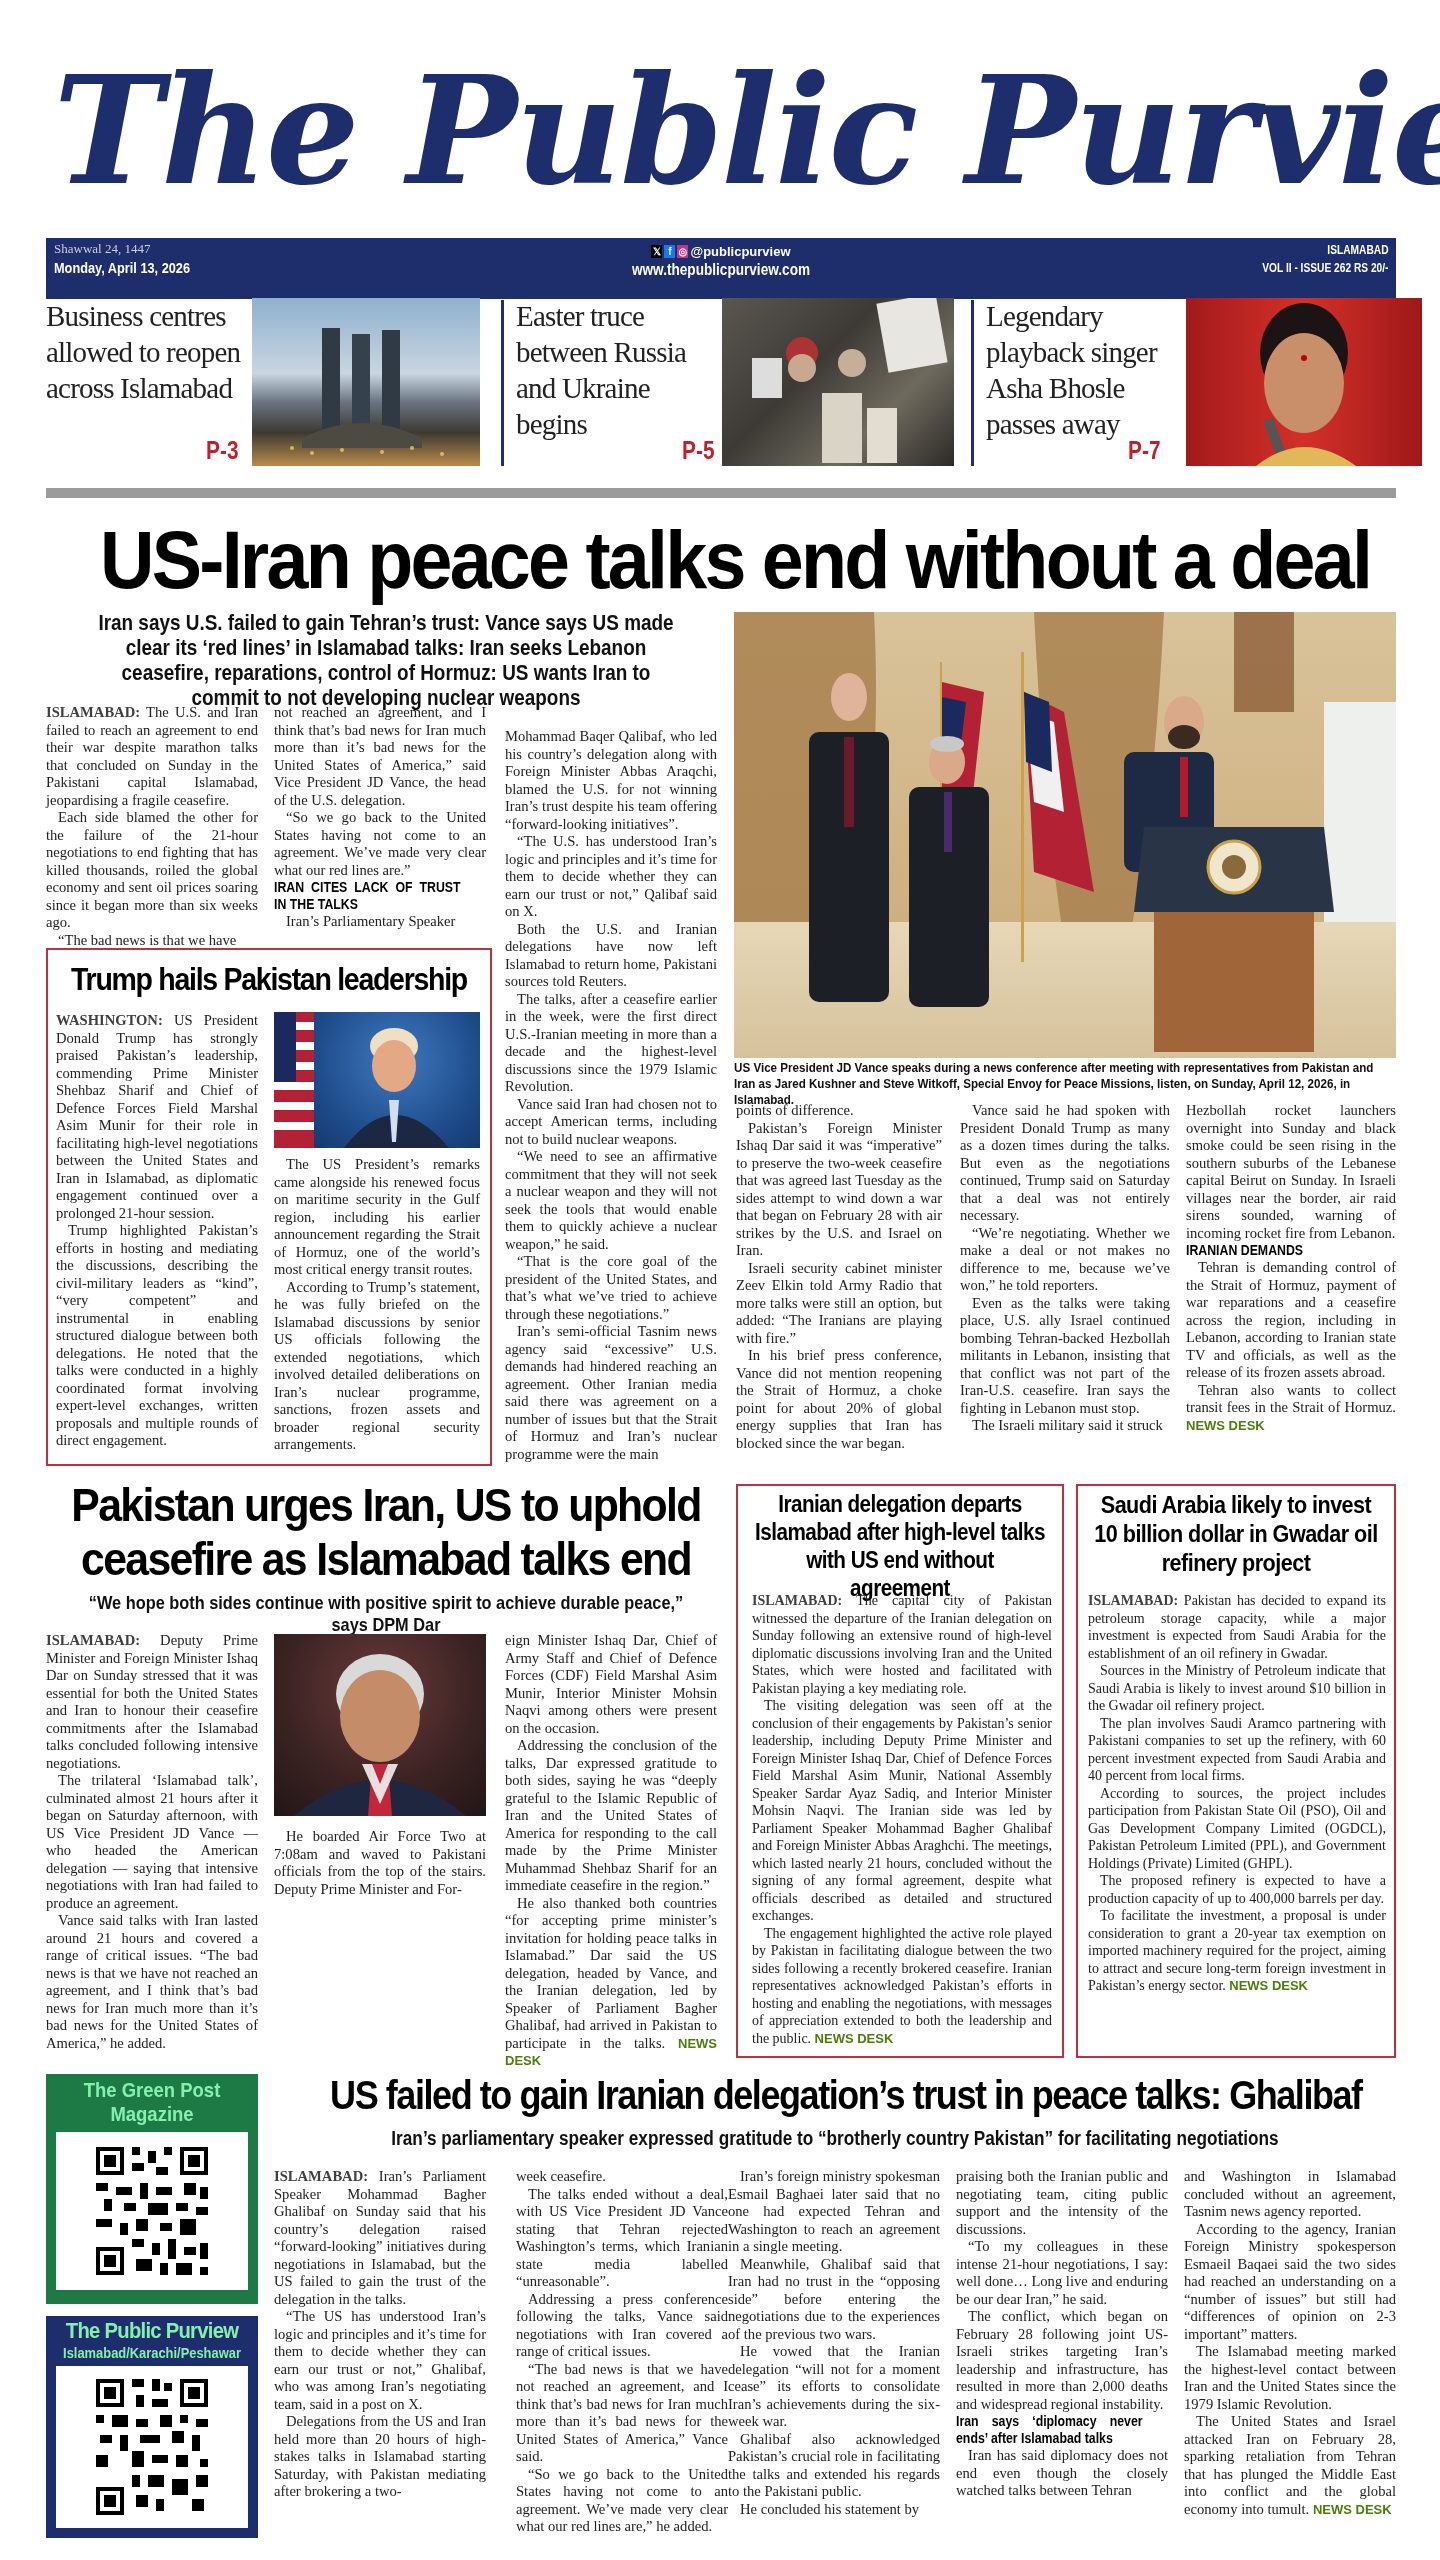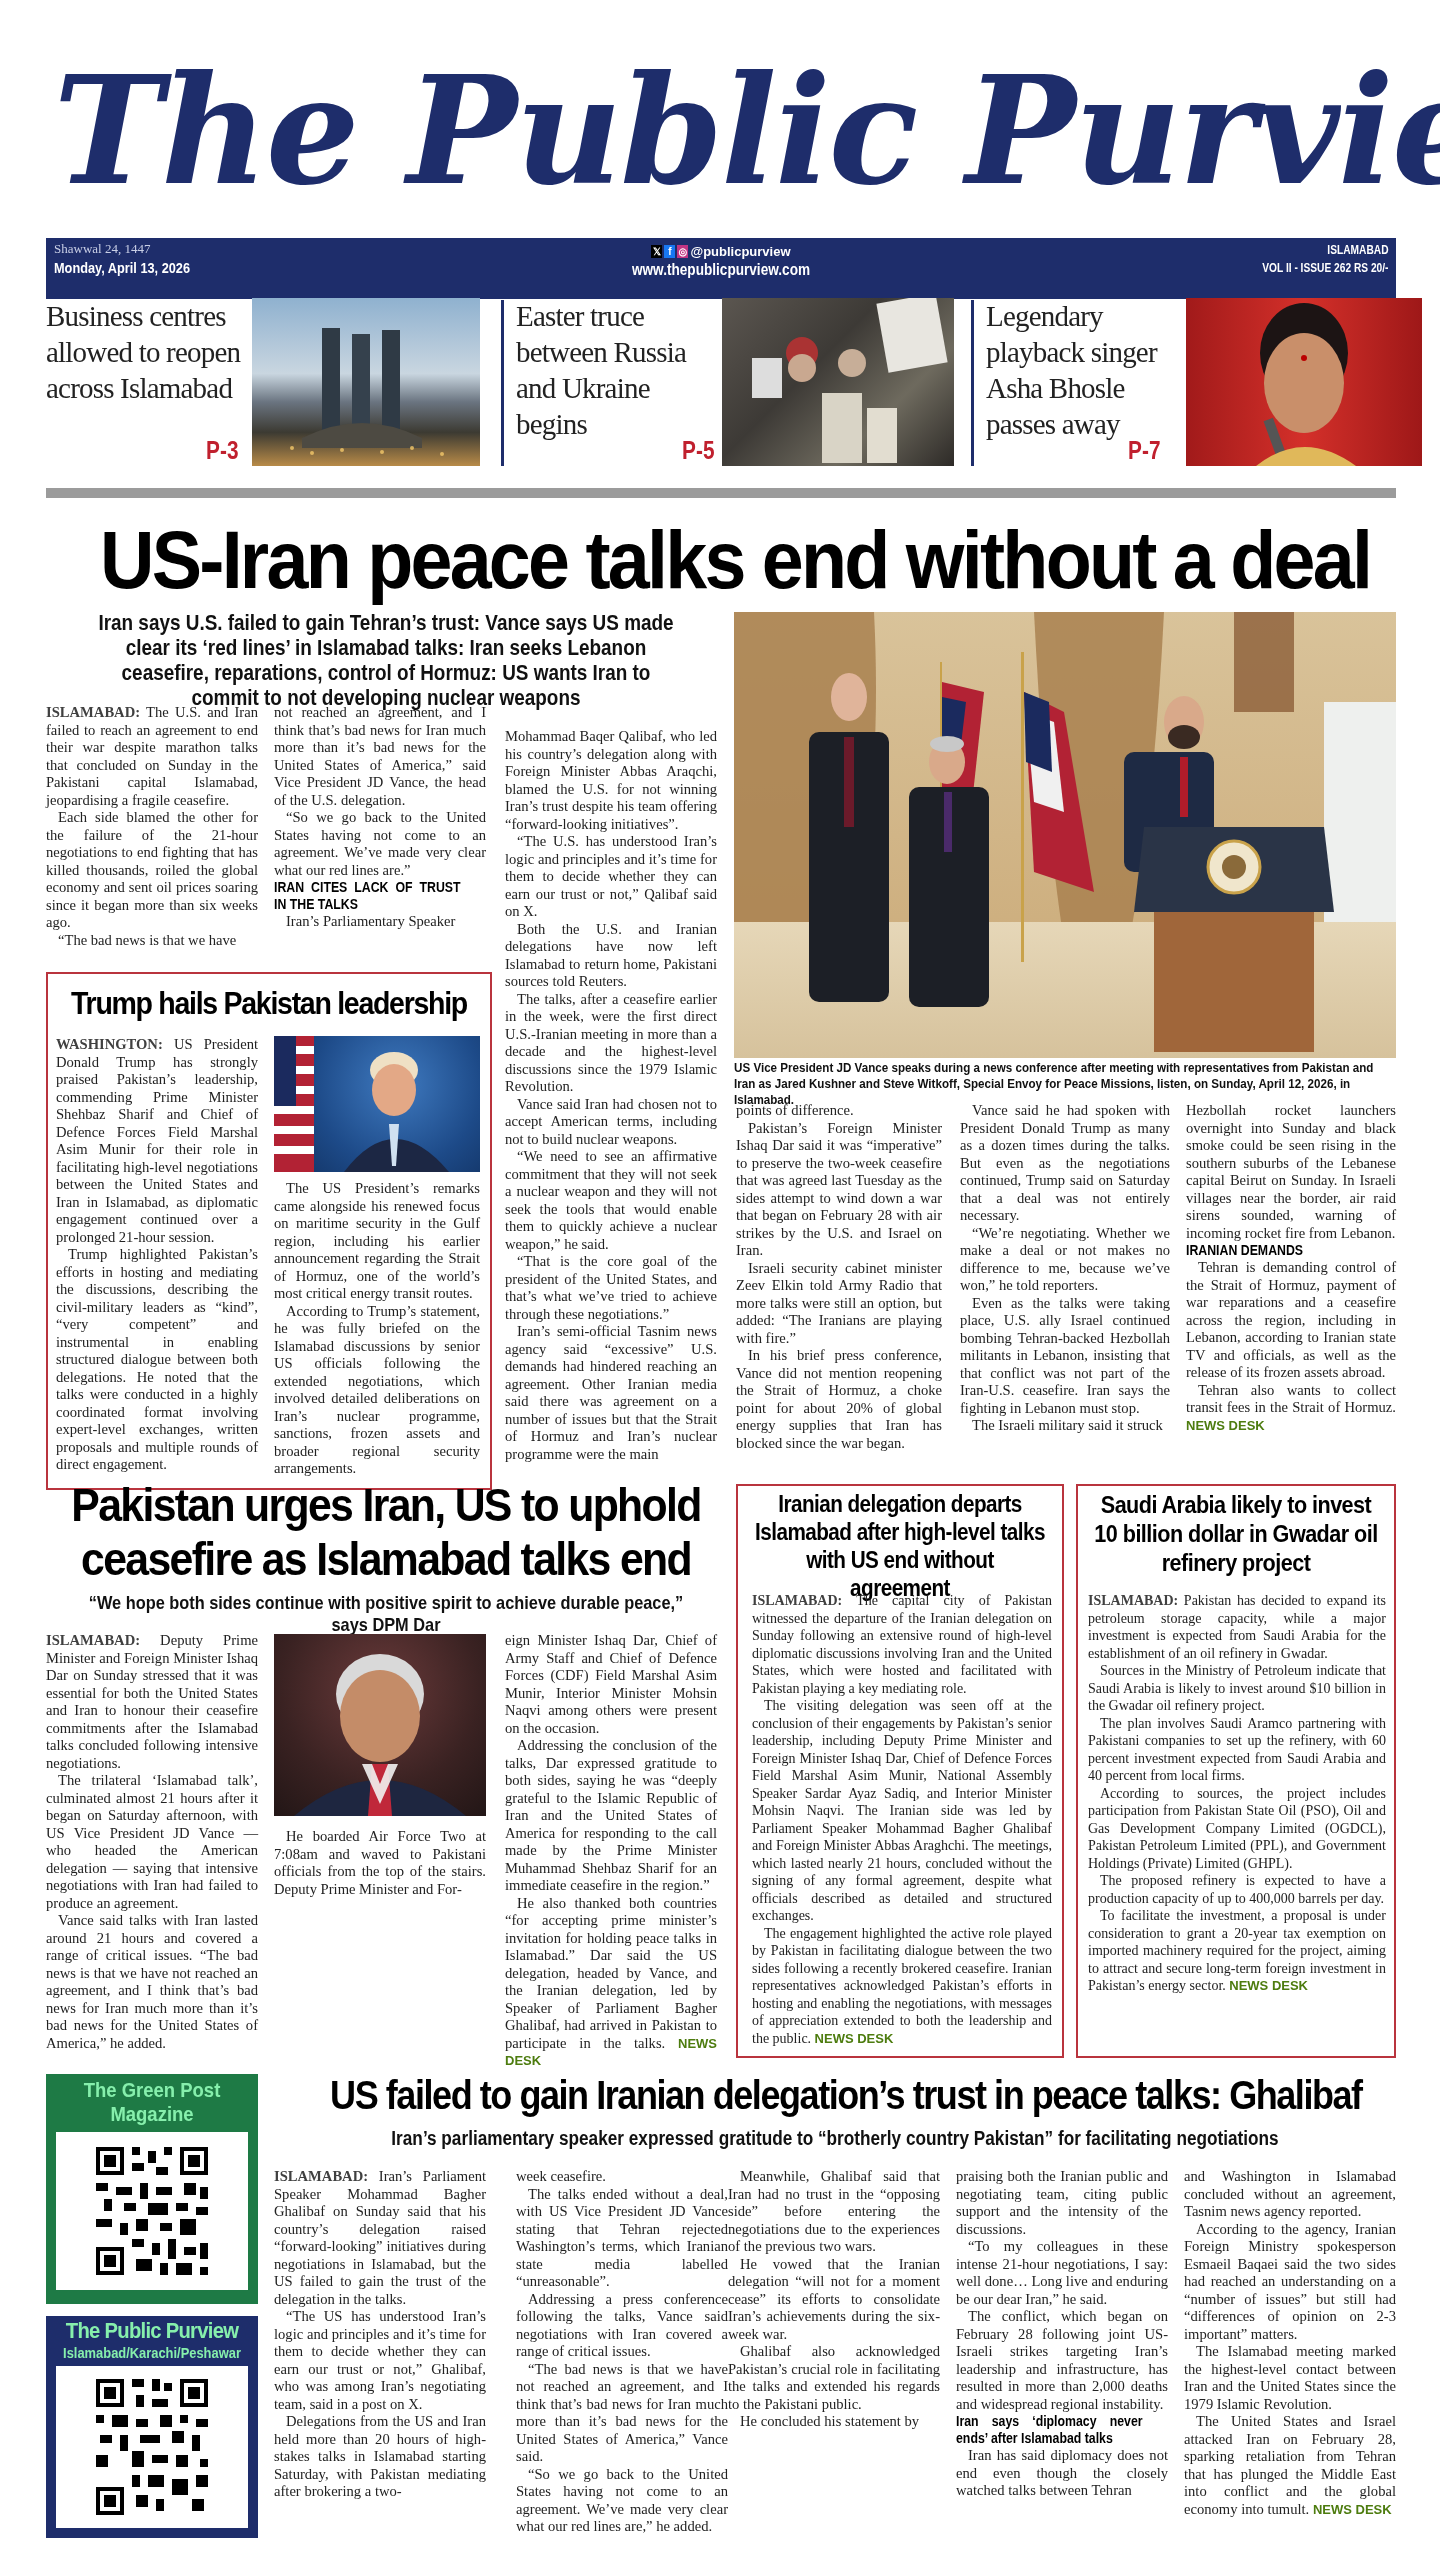--- a/index.html
+++ b/index.html
@@ -170,21 +170,21 @@
   <p class="first">Mohammad Baqer Qalibaf, who led his country’s delegation along with Foreign Minister Abbas Araqchi, blamed the U.S. for not winning Iran’s trust despite his team offering “forward-looking initiatives”.</p>
   <p>“The U.S. has understood Iran’s logic and principles and it’s time for them to decide whether they can earn our trust or not,” Qalibaf said on X.</p>
   <p>Both the U.S. and Iranian delegations have now left Islamabad to return home, Pakistani sources told Reuters.</p>
   <p>The talks, after a ceasefire earlier in the week, were the first direct U.S.-Iranian meeting in more than a decade and the highest-level discussions since the 1979 Islamic Revolution.</p>
   <p>Vance said Iran had chosen not to accept American terms, including not to build nuclear weapons.</p>
   <p>“We need to see an affirmative commitment that they will not seek a nuclear weapon and they will not seek the tools that would enable them to quickly achieve a nuclear weapon,” he said.</p>
   <p>“That is the core goal of the president of the United States, and that’s what we’ve tried to achieve through these negotiations.”</p>
   <p>Iran’s semi-official Tasnim news agency said “excessive” U.S. demands had hindered reaching an agreement. Other Iranian media said there was agreement on a number of issues but that the Strait of Hormuz and Iran’s nuclear programme were the main</p>
 </div>
 
-<div class="redbox" style="left:46px;top:948px;width:446px;height:518px;margin-top:24px;">
+<div class="redbox" style="left:46px;top:948px;width:446px;height:518px;">
   <div class="box-title sans-cond" style="font-size:31px;line-height:44px;margin-top:8px;letter-spacing:-1.4px;transform:scaleX(0.92);">Trump hails Pakistan leadership</div>
   <div class="col" style="left:8px;top:62px;width:202px;">
     <p class="first"><span class="dateline">WASHINGTON:</span> <span>US President Donald Trump has strongly praised Pakistan’s leadership, commending Prime Minister Shehbaz Sharif and Chief of Defence Forces Field Marshal Asim Munir for their role in facilitating high-level negotiations between the United States and Iran in Islamabad, as diplomatic engagement continued over a prolonged 21-hour session.</span></p>
     <p>Trump highlighted Pakistan’s efforts in hosting and mediating the discussions, describing the civil-military leaders as “kind”, “very competent” and instrumental in enabling structured dialogue between both delegations. He noted that the talks were conducted in a highly coordinated format involving expert-level exchanges, written proposals and multiple rounds of direct engagement.</p>
   </div>
   <div style="position:absolute;left:226px;top:62px;width:206px;height:136px;background:radial-gradient(circle at 60% 35%,#3f7ac0 0%,#1d4a88 55%,#0f2d5a 100%);overflow:hidden;">
     <svg width="206" height="136" viewBox="0 0 206 136">
       <g>
         <rect x="0" y="0" width="40" height="136" fill="#b22234"></rect>
         <rect x="0" y="10" width="40" height="8" fill="#fff"></rect>
@@ -430,20 +430,21 @@
   <p>Delegations from the US and Iran held more than 20 hours of high-stakes talks in Islamabad starting Saturday, with Pakistan mediating after brokering a two-</p>
 </div>
 <div class="col" style="left:516px;top:2168px;width:212px;">
   <p class="first">week ceasefire.</p>
   <p>The talks ended without a deal, with US Vice President JD Vance stating that Tehran rejected Washington’s terms, which Iranian state media labelled “unreasonable”.</p>
   <p>Addressing a press conference following the talks, Vance said negotiations with Iran covered a range of critical issues.</p>
   <p>“The bad news is that we have not reached an agreement, and I think that’s bad news for Iran much more than it’s bad news for the United States of America,” Vance said.</p>
   <p>“So we go back to the United States having not come to an agreement. We’ve made very clear what our red lines are,” he added.</p>
 </div>
 <div class="col" style="left:728px;top:2168px;width:212px;">
+  <p>Iran’s foreign ministry spokesman Esmail Baghaei later said that no one had expected Tehran and Washington to reach an agreement in a single meeting.</p>
   <p>Meanwhile, Ghalibaf said that Iran had no trust in the “opposing side” before entering the negotiations due to the experiences of the previous two wars.</p>
   <p>He vowed that the Iranian delegation “will not for a moment cease” its efforts to consolidate Iran’s achievements during the six-week war.</p>
   <p>Ghalibaf also acknowledged Pakistan’s crucial role in facilitating the talks and extended his regards to the Pakistani public.</p>
   <p>He concluded his statement by</p>
 </div>
 <div class="col" style="left:956px;top:2168px;width:212px;">
   <p class="first">praising both the Iranian public and negotiating team, citing public support and the intensity of the discussions.</p>
   <p>“To my colleagues in these intense 21-hour negotiations, I say: well done… Long live and enduring be our dear Iran,” he said.</p>
   <p>The conflict, which began on February 28 following joint US-Israeli strikes targeting Iran’s leadership and infrastructure, has resulted in more than 2,000 deaths and widespread regional instability.</p>
   <p class="subhead">Iran says ‘diplomacy never ends’ after Islamabad talks</p>

